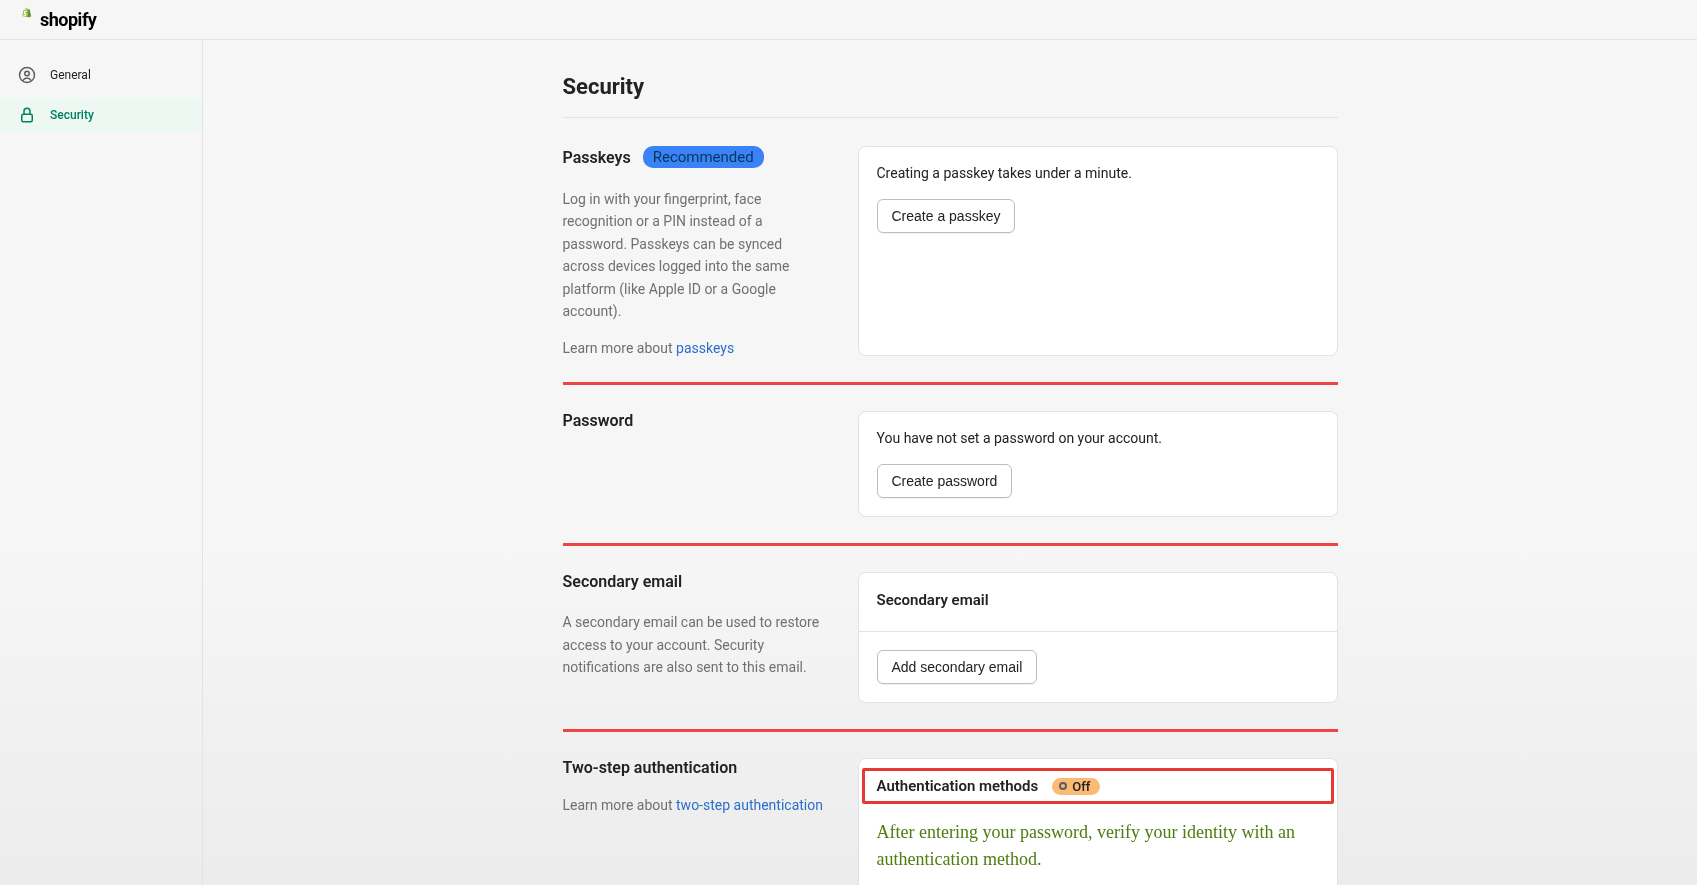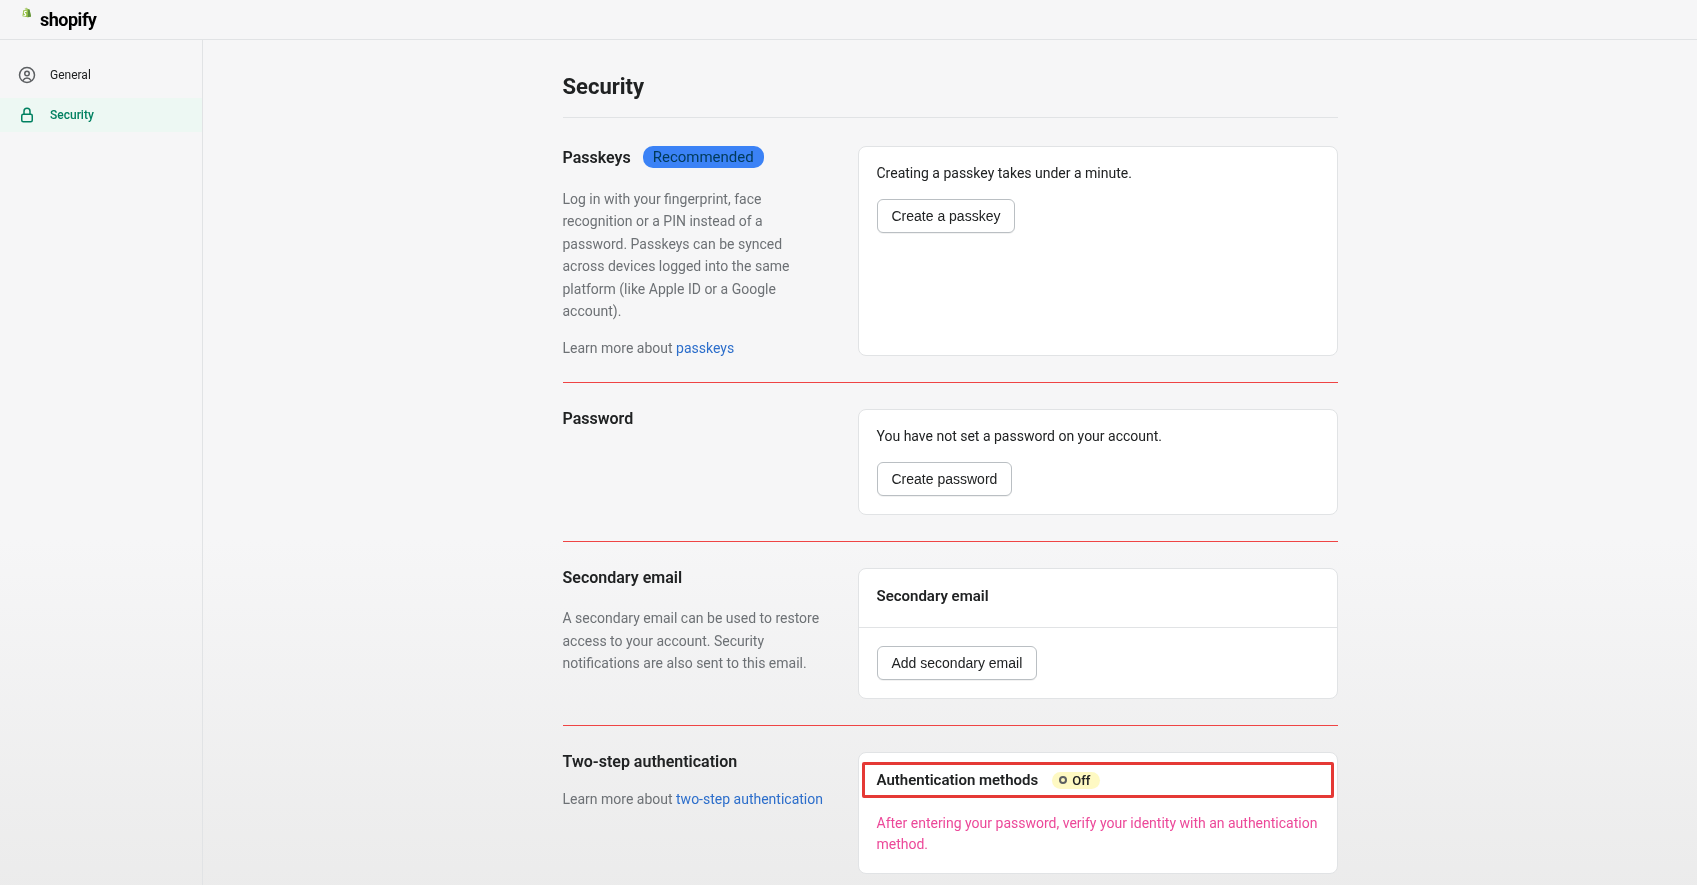--- a/index.html
+++ b/index.html
@@ -88,21 +88,21 @@
       color: #202223;
       padding-bottom: 18px;
       border-bottom: 1px solid #e1e3e5;
       margin-bottom: 28px;
     }
     .section {
       display: flex;
       gap: 30px;
       padding-bottom: 26px;
       margin-bottom: 26px;
-      border-bottom: 1px solid #ef4444;
+      border-bottom: 3px solid #ef4444;
     }
     .section:last-child {
       border-bottom: none;
       margin-bottom: 0;
     }
     .section-left {
       width: 265px;
       flex-shrink: 0;
     }
     .section-title-row {
@@ -172,21 +172,21 @@
     }
     .card-divider {
       border: none;
       border-top: 1px solid #e1e3e5;
       margin: 0 -18px 18px -18px;
     }
     .status-pill {
       display: inline-flex;
       align-items: center;
       gap: 5px;
-      background: #fef9c3;
+      background: #fdba74;
       border-radius: 12px;
       padding: 1px 10px 1px 7px;
       font-size: 13px;
       font-weight: 500;
       color: #202223;
     }
     .status-dot {
       width: 8px;
       height: 8px;
       border: 2px solid #5c5f62;
@@ -198,23 +198,24 @@
       padding: 6px 12px;
       margin: -9px -15px 15px -15px;
       display: flex;
       align-items: center;
       gap: 14px;
     }
     .highlight-box .card-heading {
       margin-bottom: 0;
     }
     .auth-desc {
-      font-size: 14px;
-      color: #ec4899;
+      font-size: 18px;
+      color: #4d7c0f;
       line-height: 1.5;
+      font-family: Liberation Serif, serif;
     }
   </style>
 </head>
 <body>
 
 <div class="header">
   <div class="logo">
     <span>
       <svg class="logo-icon" viewBox="0 0 109 124" xmlns="http://www.w3.org/2000/svg">
         <path fill="#95BF47" d="M74.7 14.8c0-.2-.2-.4-.4-.4-.2 0-4.3-.3-4.3-.3s-2.9-2.8-3.2-3.1c-.3-.3-.9-.2-1.1-.2 0 0-.6.2-1.5.5-.9-2.7-2.5-5.1-5.3-5.1h-.3C57.8 5 56.8 4.5 56 4.5c-6.7 0-9.9 8.4-10.9 12.6-2.6.8-4.5 1.4-4.7 1.5-1.5.5-1.5.5-1.7 1.9-.1 1-4 31.1-4 31.1L65 58l18.5-4s-8.7-38.9-8.8-39.2zM61.1 12.6c-.8.2-1.7.5-2.6.8v-.6c0-1.7-.2-3.1-.6-4.2 1.5.2 2.5 1.9 3.2 4zm-5.3-3.7c.4 1.1.7 2.6.7 4.7v.3c-1.7.5-3.6 1.1-5.5 1.7 1.1-4.1 3.1-6.1 4.8-6.7zm-2.1-2c.3 0 .5.1.8.3-2.3 1.1-4.7 3.8-5.7 9.2-1.5.5-3 .9-4.4 1.4 1.2-4.2 4.2-10.9 9.3-10.9z"></path>

